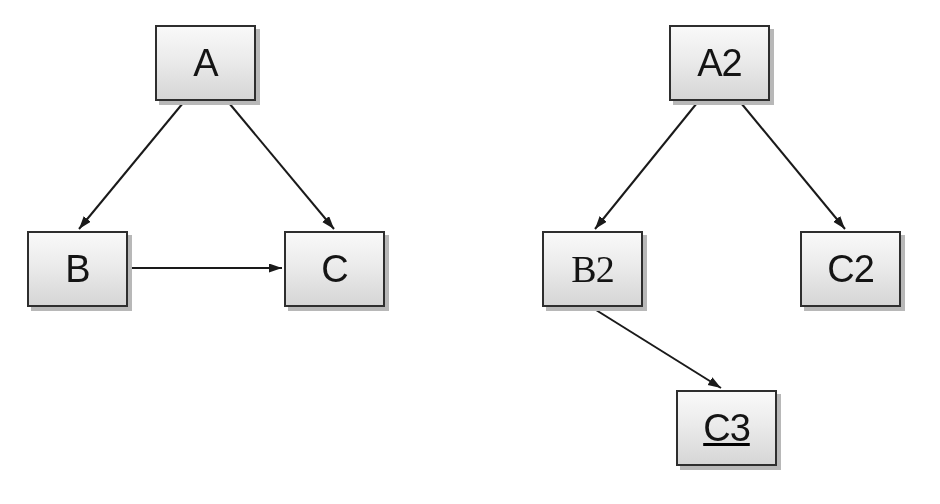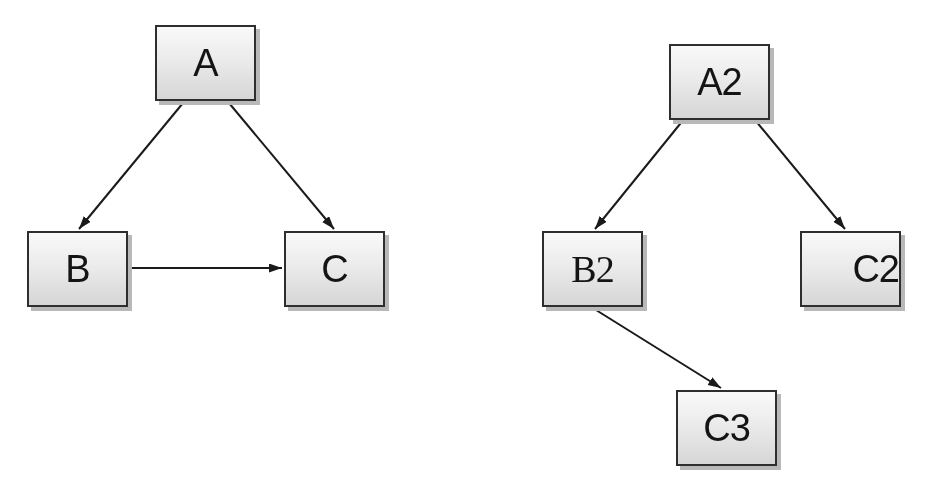--- a/index.html
+++ b/index.html
@@ -66,26 +66,26 @@
   <div class="node" style="left:155px; top:25px;">
     <span class="node-label">A</span>
   </div>
   <div class="node" style="left:27px;  top:231px;">
     <span class="node-label">B</span>
   </div>
   <div class="node" style="left:284px; top:231px;">
     <span class="node-label">C</span>
   </div>
 
-  <div class="node" style="left:669px; top:25px;margin-top:19px;">
+  <div class="node" style="left:669px; top:25px;">
     <span class="node-label">A2</span>
   </div>
   <div class="node" style="left:542px; top:231px;font-family:Liberation Serif, serif;">
     <span class="node-label">B2</span>
   </div>
-  <div class="node" style="left:800px; top:231px;justify-content:flex-end;">
+  <div class="node" style="left:800px; top:231px;">
     <span class="node-label">C2</span>
   </div>
-  <div class="node" style="left:676px; top:390px;">
+  <div class="node" style="left:676px; top:390px;text-decoration:underline;">
     <span class="node-label">C3</span>
   </div>
 
 </div>
 
 </body></html>

